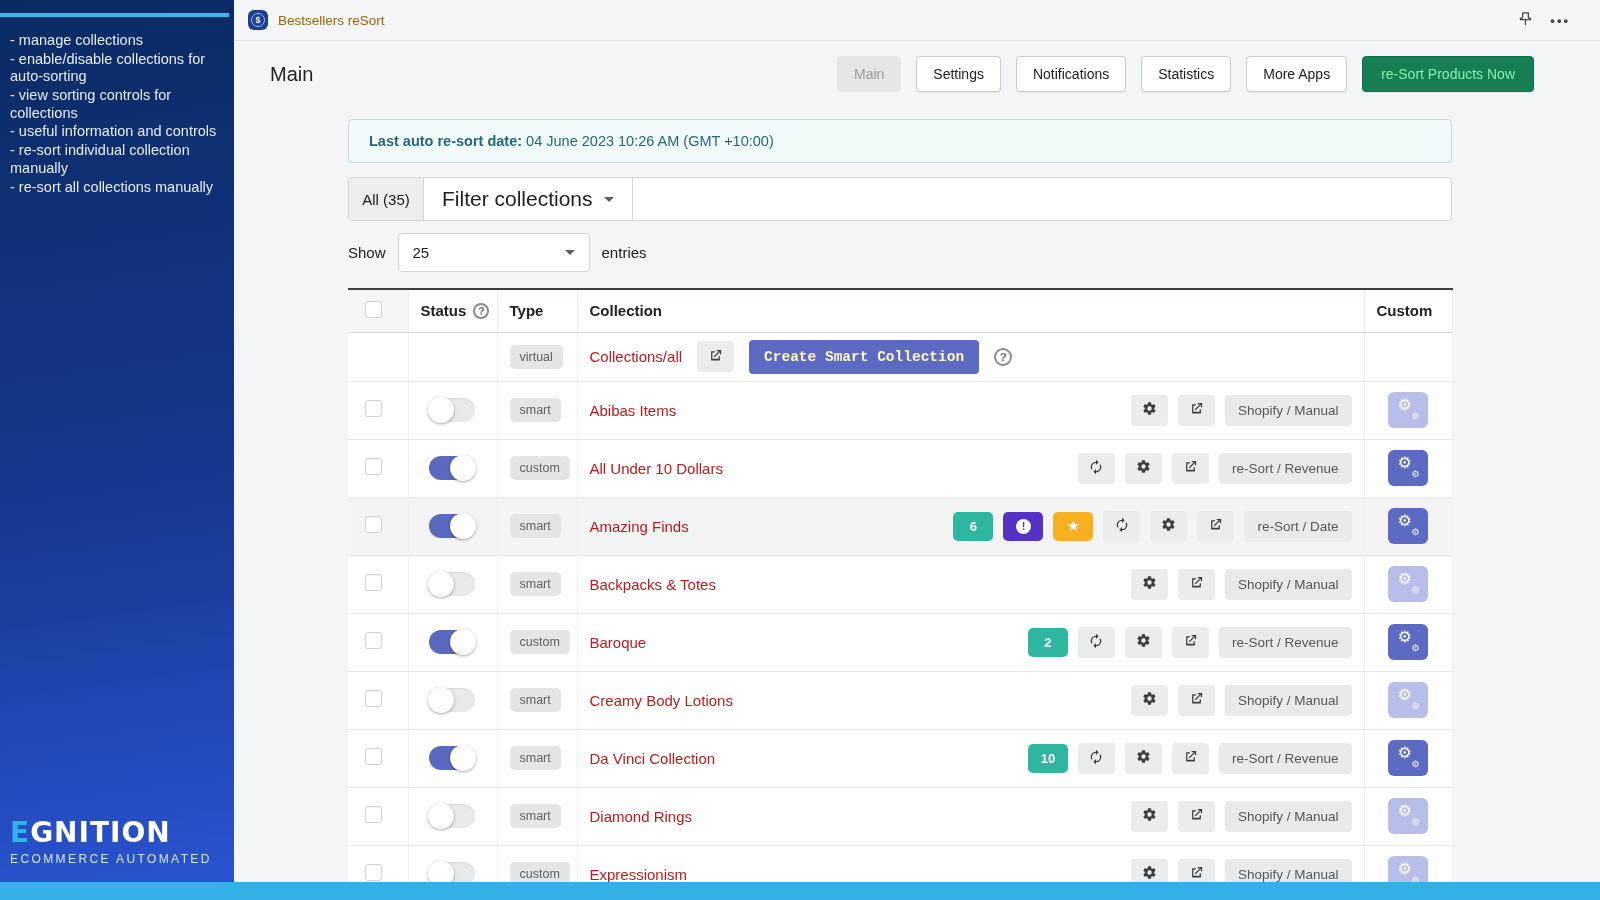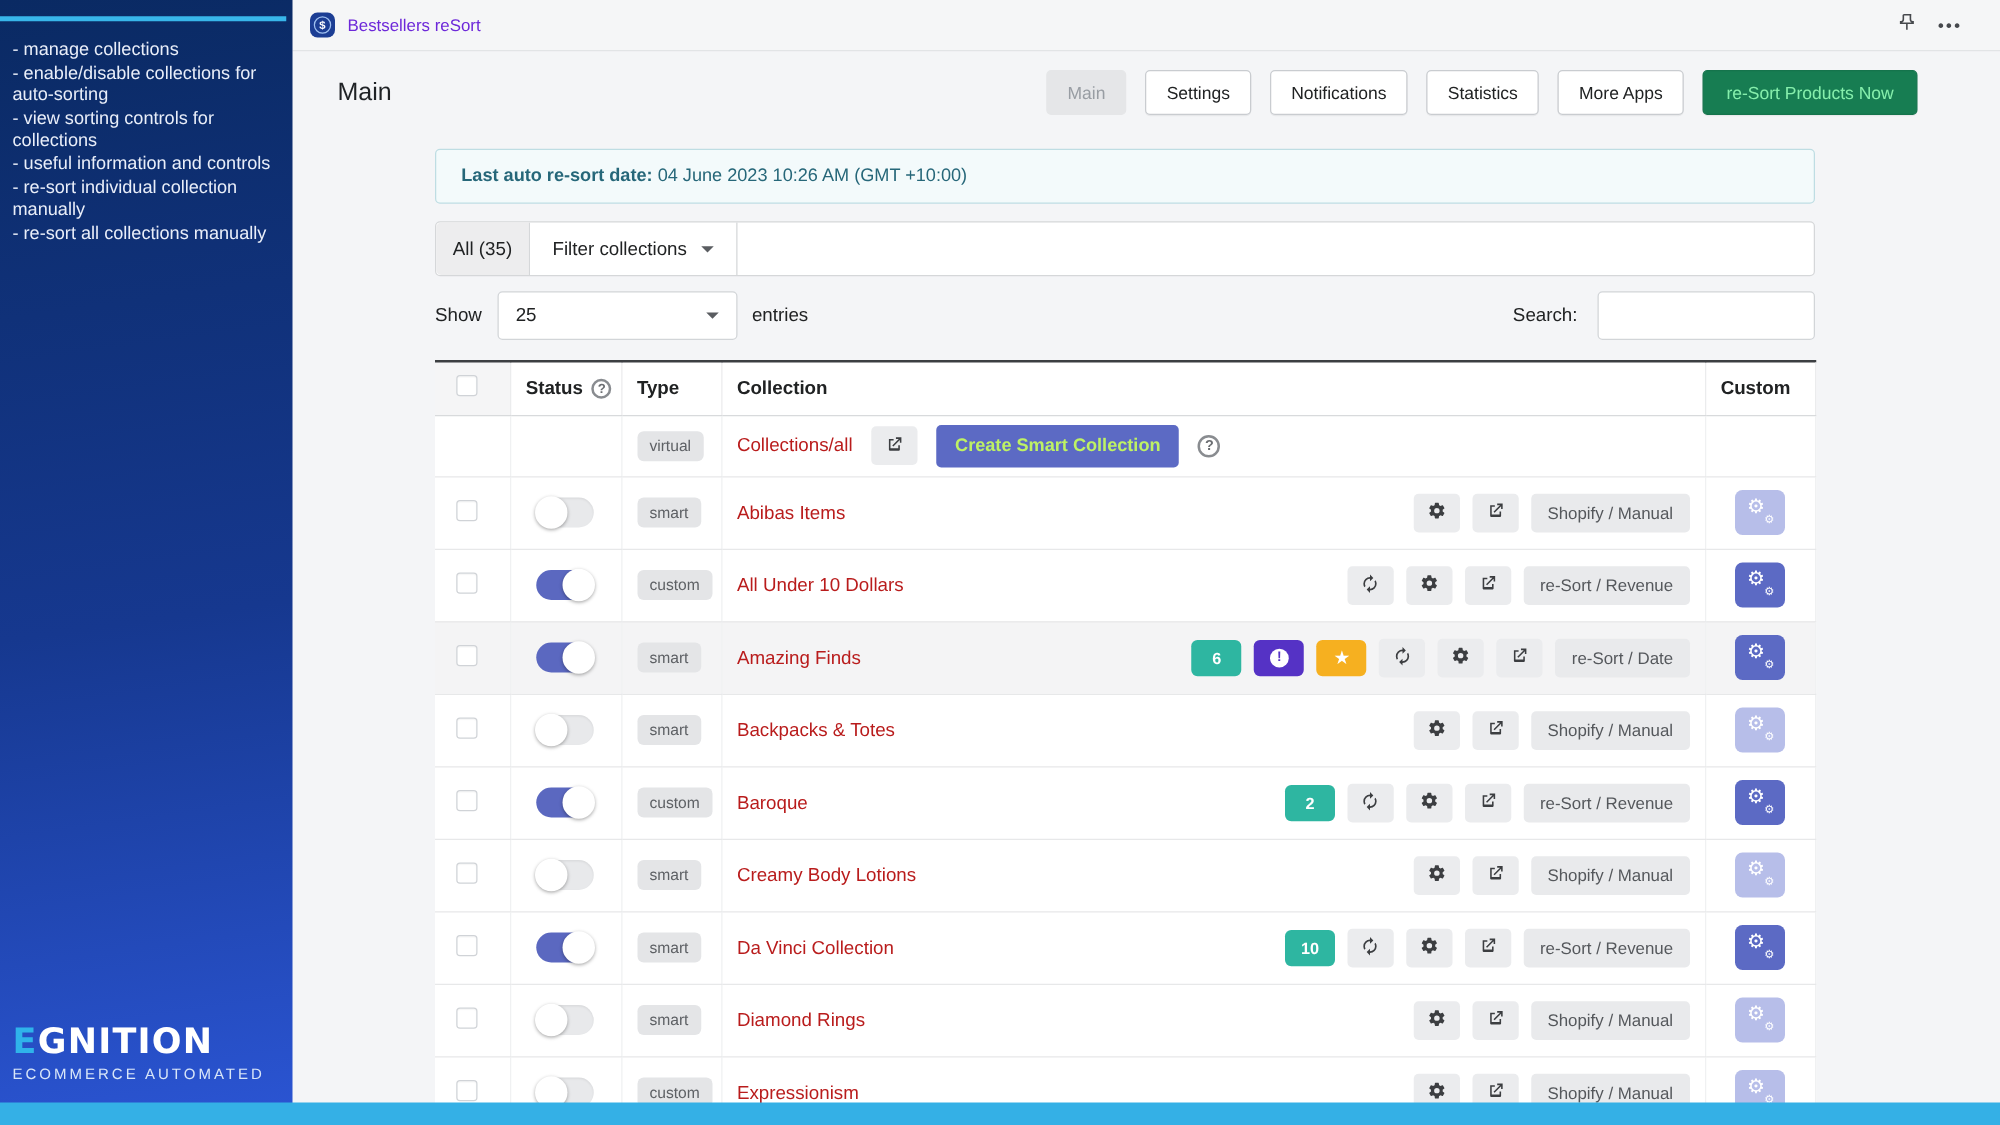--- a/index.html
+++ b/index.html
@@ -17,21 +17,21 @@
   .logo-main { font-family: "DejaVu Sans", sans-serif; font-size: 28px; font-weight: 700; letter-spacing: 1px; color: #fff; }
   .logo-e { color: #2fb3ea; }
   .logo-tag { font-size: 12px; letter-spacing: 2.4px; color: #d9e6f8; margin-top: 3px; }
 
   
   .main { margin-left: 234px; }
 
   .topbar { height: 41px; background: #f5f6f7; border-bottom: 1px solid #e2e4e6; display: flex; align-items: center; padding: 0 30px 0 14px; }
   .app-icon { width: 20px; height: 20px; border-radius: 6px; background: #1c3e94; display: flex; align-items: center; justify-content: center; flex: none; }
   .app-icon .dollar { width: 14px; height: 14px; border: 1px solid #9fc0f0; border-radius: 50%; color: #fff; font-size: 9px; font-weight: 700; display: flex; align-items: center; justify-content: center; }
-  .app-title { font-size: 13.5px; color: #6d28d9; margin-left: 10px; }
+  .app-title { font-size: 13.5px; color: #a16207; margin-left: 10px; }
   .topbar-right { margin-left: auto; display: flex; align-items: center; gap: 16px; color: #46494d; }
   .dots { font-size: 13px; letter-spacing: 2px; font-weight: 700; }
 
   .page-header { display: flex; align-items: center; height: 56px; padding: 10px 66px 0 36px; }
   .page-title { font-size: 20px; font-weight: 500; color: #1f2225; }
   .nav-buttons { margin-left: auto; display: flex; align-items: center; gap: 15px; }
   .btn { height: 36px; padding: 0 16px; border-radius: 4px; font-size: 14px; background: #fff;
     border: 1px solid #c9ccd0; color: #202223; display: flex; align-items: center; cursor: pointer;
     box-shadow: 0 1px 0 rgba(0,0,0,.05); font-family: inherit; }
   .btn.disabled { background: #e5e6e8; border-color: #e5e6e8; color: #989da3; box-shadow: none; }
@@ -39,21 +39,21 @@
 
   .container { margin-left: 114px; width: 1104px; padding-top: 22px; }
 
   .banner { width: 100%; border: 1px solid #bedde3; background: #f3fafb; border-radius: 4px;
     padding: 13px 20px; font-size: 14.5px; color: #266779; }
   .banner b { font-weight: 700; }
 
   .tabs-bar { width: 100%; height: 44px; margin-top: 14px; border: 1px solid #d5d7d9; border-radius: 4px; background: #fff; display: flex; }
   .tab-all { width: 75px; background: #ededee; display: flex; align-items: center; justify-content: center;
     font-size: 15px; border-right: 1px solid #d5d7d9; border-radius: 4px 0 0 4px; cursor: pointer; }
-  .tab-filter { padding: 0 18px; display: flex; align-items: center; gap: 11px; border-right: 1px solid #d5d7d9; font-size: 15px; cursor: pointer; }
+  .tab-filter { padding: 0 18px; display: flex; align-items: center; gap: 11px; border-right: 1px solid #d5d7d9; font-size: 21px; cursor: pointer; }
   .caret { width: 0; height: 0; border-left: 5px solid transparent; border-right: 5px solid transparent; border-top: 5px solid #5a5d61; }
 
   .controls-row { width: 100%; display: flex; align-items: center; margin: 12px 0 16px; height: 39px; }
   .show-group { display: flex; align-items: center; gap: 12px; font-size: 15px; }
   .select-box { width: 192px; height: 39px; border: 1px solid #d2d5d8; border-radius: 4px; background: #fff;
     display: flex; align-items: center; justify-content: space-between; padding: 0 14px; font-size: 15px; cursor: pointer; }
   .search-group { margin-left: auto; display: flex; align-items: center; gap: 16px; font-size: 15px; }
   .search-input { width: 174px; height: 39px; border: 1px solid #d2d5d8; border-radius: 4px; background: #fff; font-size: 15px; padding: 0 10px; font-family: inherit; }
 
   
@@ -88,21 +88,21 @@
   .icon-btn { width: 37px; height: 31px; background: #ebecee; border: none; border-radius: 4px; color: #3c3e41;
     display: flex; align-items: center; justify-content: center; cursor: pointer; flex: none; }
   .sort-label { background: #e9eaec; color: #55585c; font-size: 13.5px; padding: 8px 13px; border-radius: 4px; white-space: nowrap; }
   .count-badge { background: #2eb6a1; color: #fff; font-size: 13px; font-weight: 700; padding: 7px 0; width: 40px; text-align: center; border-radius: 5px; flex: none; }
   .flag-badge { width: 40px; height: 29px; border-radius: 5px; display: flex; align-items: center; justify-content: center; flex: none; cursor: pointer; }
   .flag-alert { background: #5532c5; }
   .alert-dot { width: 15px; height: 15px; border-radius: 50%; background: #fff; color: #5532c5; font-size: 11px; font-weight: 700; display: flex; align-items: center; justify-content: center; }
   .flag-star { background: #f6b020; }
   .star-glyph { color: #fff; font-size: 15px; font-family: "DejaVu Sans", sans-serif; line-height: 1; }
 
-  .create-btn { background: #5c6ac4; border: none; color: #bef264; font-size: 14.5px; font-weight: 600; padding: 9px 15px; border-radius: 4px; cursor: pointer; font-family: Liberation Sans, sans-serif; }
+  .create-btn { background: #5c6ac4; border: none; color: #fef9c3; font-size: 14.5px; font-weight: 600; padding: 9px 15px; border-radius: 4px; cursor: pointer; font-family: Liberation Mono, monospace; }
   .qc { width: 18px; height: 18px; border-radius: 50%; border: 2px solid #898c90; color: #6a6d71; font-size: 11.5px; font-weight: 700;
     display: inline-flex; align-items: center; justify-content: center; flex: none; cursor: pointer; }
   .qc.small { width: 16px; height: 16px; font-size: 10.5px; }
 
   .custom-btn { width: 40px; height: 36px; border: none; border-radius: 6px; background: #5c6ac4; color: #fff;
     display: flex; align-items: center; justify-content: center; cursor: pointer; margin: 0 auto; }
   .custom-btn.faded { background: #b7bee9; }
   .dg { position: relative; width: 21px; height: 18px; display: inline-block; font-family: "DejaVu Sans", sans-serif; }
   .dg .g1 { position: absolute; left: 0; top: -4px; font-size: 16px; line-height: 1; }
   .dg .g2 { position: absolute; right: -1px; bottom: -2px; font-size: 9px; line-height: 1; }
@@ -169,24 +169,20 @@
     </div>
 
     <div class="controls-row">
       <div class="show-group">
         <span>Show</span>
         <div class="select-box">
           <span>25</span>
           <span class="caret"></span>
         </div>
         <span>entries</span>
-      </div>
-      <div class="search-group">
-        <span>Search:</span>
-        <input class="search-input" type="text" value="" style="">
       </div>
     </div>
 
     <table class="collections">
       <colgroup>
           <col class="c-cb">
           <col class="c-status">
           <col class="c-type">
           <col class="c-name">
           <col class="c-custom">

